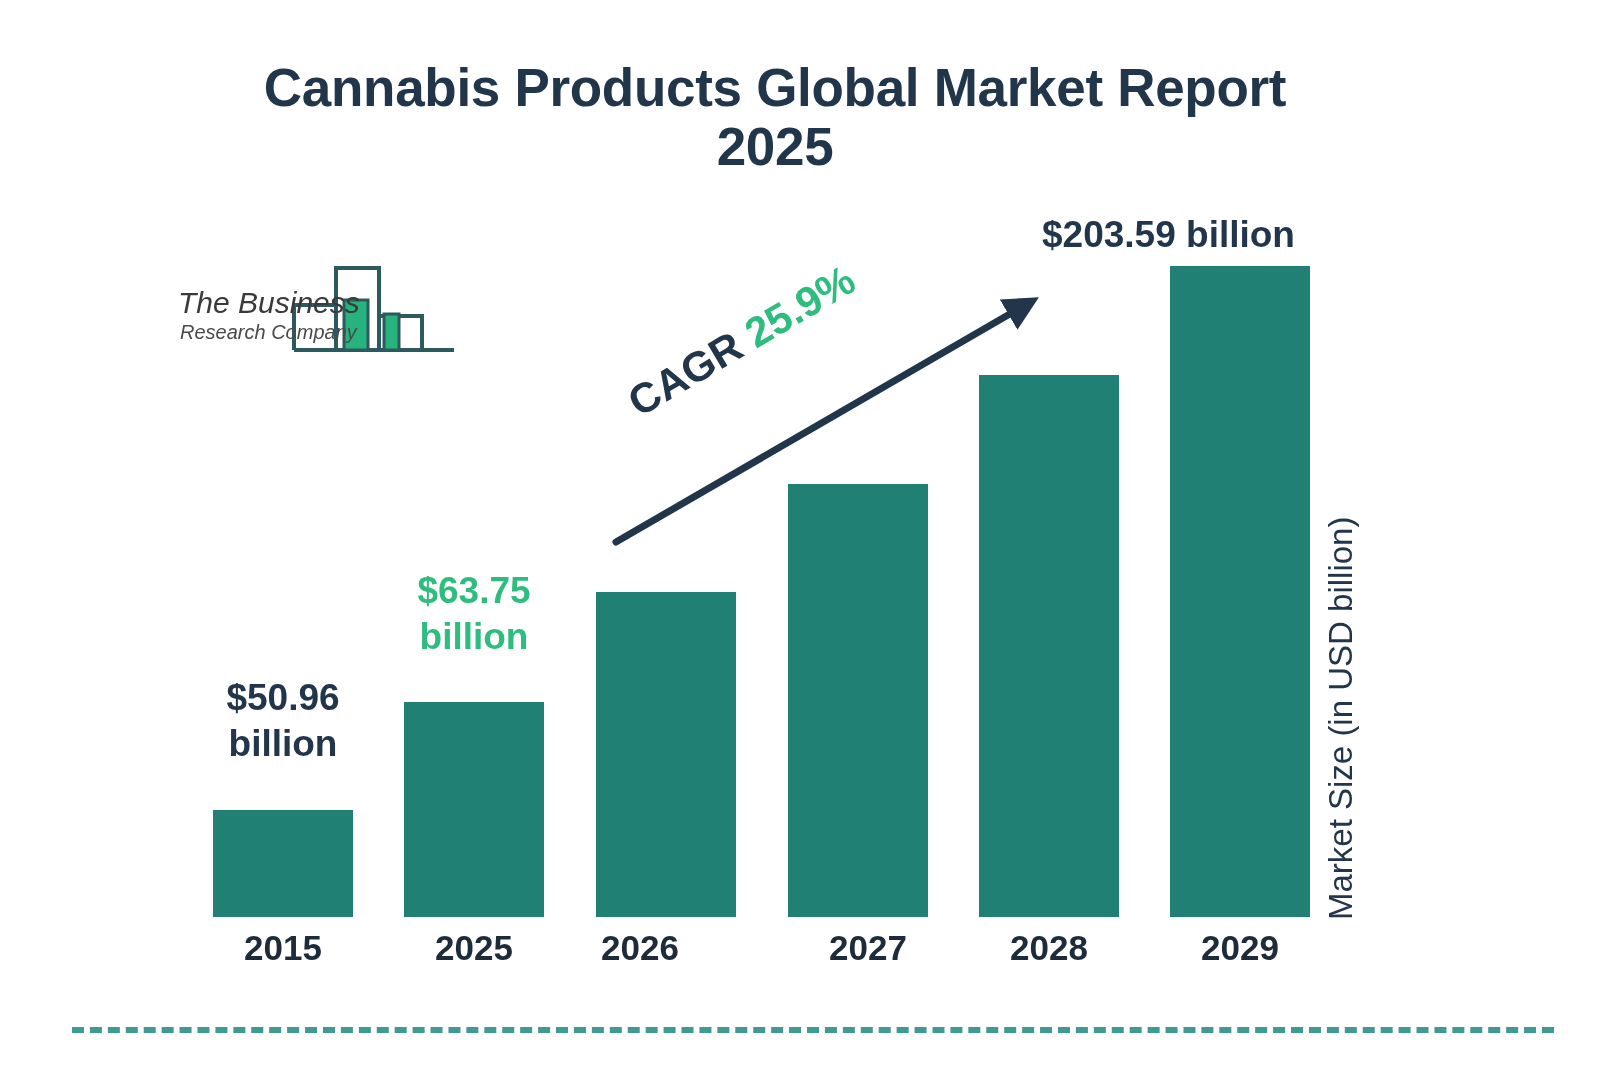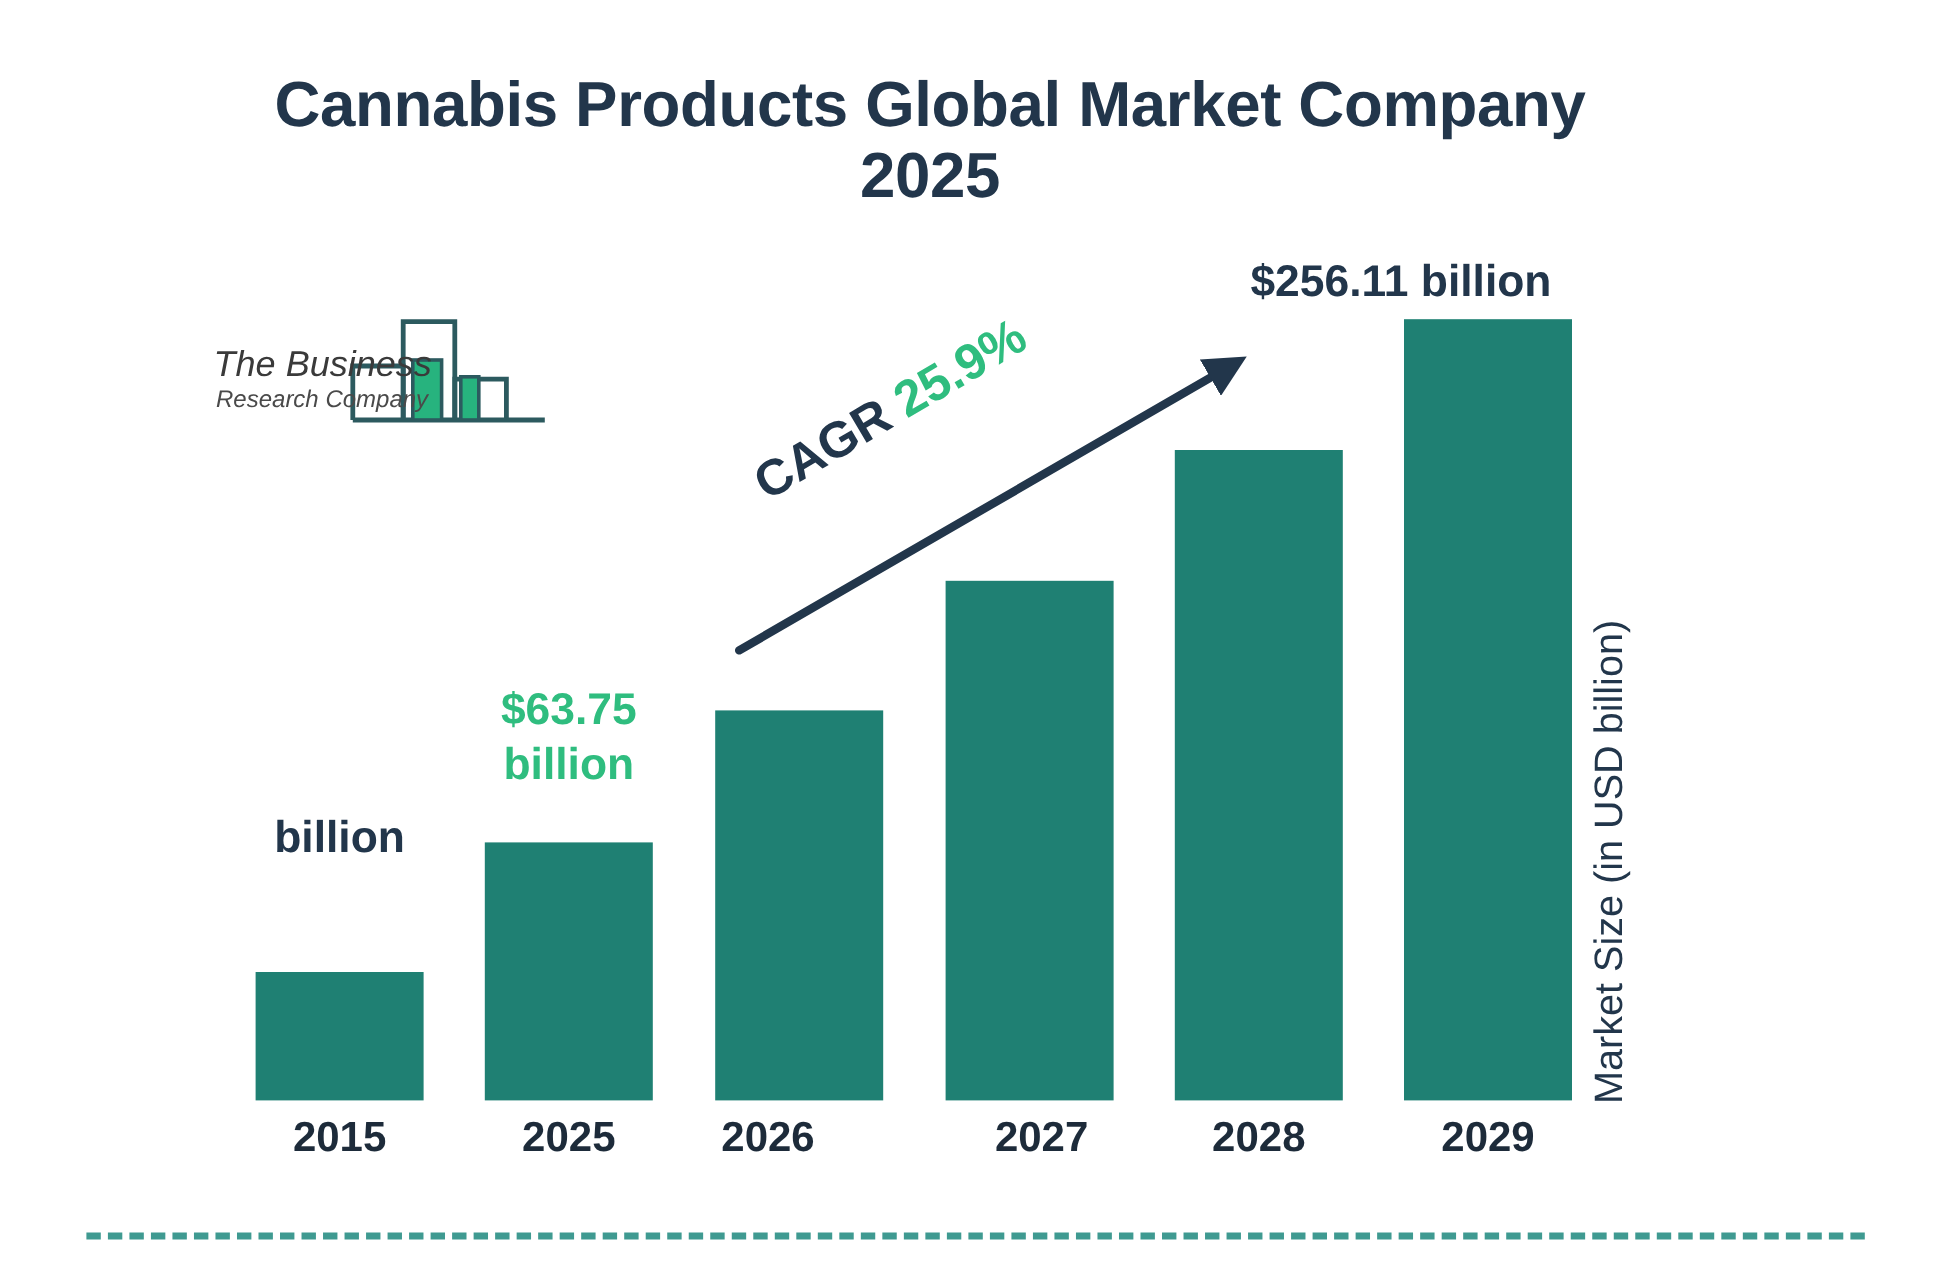--- a/index.html
+++ b/index.html
@@ -117,21 +117,21 @@
     height: 0;
     border-top: 6px dashed #3f9a91;
   }
 </style>
 </head>
 <body>
 
 <div id="canvas">
 
   <div class="chart-title">
-    <div>Cannabis Products Global Market Company</div>
+    <div>Cannabis Products Global Market Report</div>
     <div>2025</div>
   </div>
 
   <div class="logo">
     <svg width="284" height="100" viewBox="0 0 284 100" xmlns="http://www.w3.org/2000/svg">
 
       <g fill="none" stroke="#2c5a5f" stroke-width="4">
         <path d="M118 92 L118 47 L160 47 L160 92"></path>
         <path d="M160 92 L160 10 L203 10 L203 92"></path>
         <path d="M203 92 L203 58 L246 58 L246 92"></path>
@@ -156,29 +156,30 @@
     <div class="bar" style="left:1170px; width:140px; top:266px; height:651px;"></div>
 
     <div class="xtick" style="left:213px; width:140px; top:928px;">2015</div>
     <div class="xtick" style="left:404px; width:140px; top:928px;">2025</div>
     <div class="xtick" style="left:570px; width:140px; top:928px;">2026</div>
     <div class="xtick" style="left:798px; width:140px; top:928px;">2027</div>
     <div class="xtick" style="left:979px; width:140px; top:928px;">2028</div>
     <div class="xtick" style="left:1170px; width:140px; top:928px;">2029</div>
 
     <div class="callout navy" style="left:183px; width:200px; top:675px;">
+      <div>$50.96</div>
       <div>billion</div>
     </div>
 
     <div class="callout green" style="left:374px; width:200px; top:568px;text-align:center;">
       <div>$63.75</div>
       <div>billion</div>
     </div>
 
-    <div class="callout-top" style="left:1042px; top:214px;">$256.11 billion</div>
+    <div class="callout-top" style="left:1042px; top:214px;">$203.59 billion</div>
 
     <svg class="cagr-arrow" style="position:absolute; left:0; top:0; width:1620px; height:1070px; pointer-events:none;" xmlns="http://www.w3.org/2000/svg">
       <defs>
         <marker id="arrowhead" markerWidth="5" markerHeight="5" refX="2.2" refY="2.5" orient="auto" markerUnits="strokeWidth">
           <path d="M0,0 L5,2.5 L0,5 z" fill="#22364b"></path>
         </marker>
       </defs>
       <line x1="616" y1="542" x2="1022" y2="307" stroke="#22364b" stroke-width="7" stroke-linecap="round" marker-end="url(#arrowhead)"></line>
     </svg>
 

